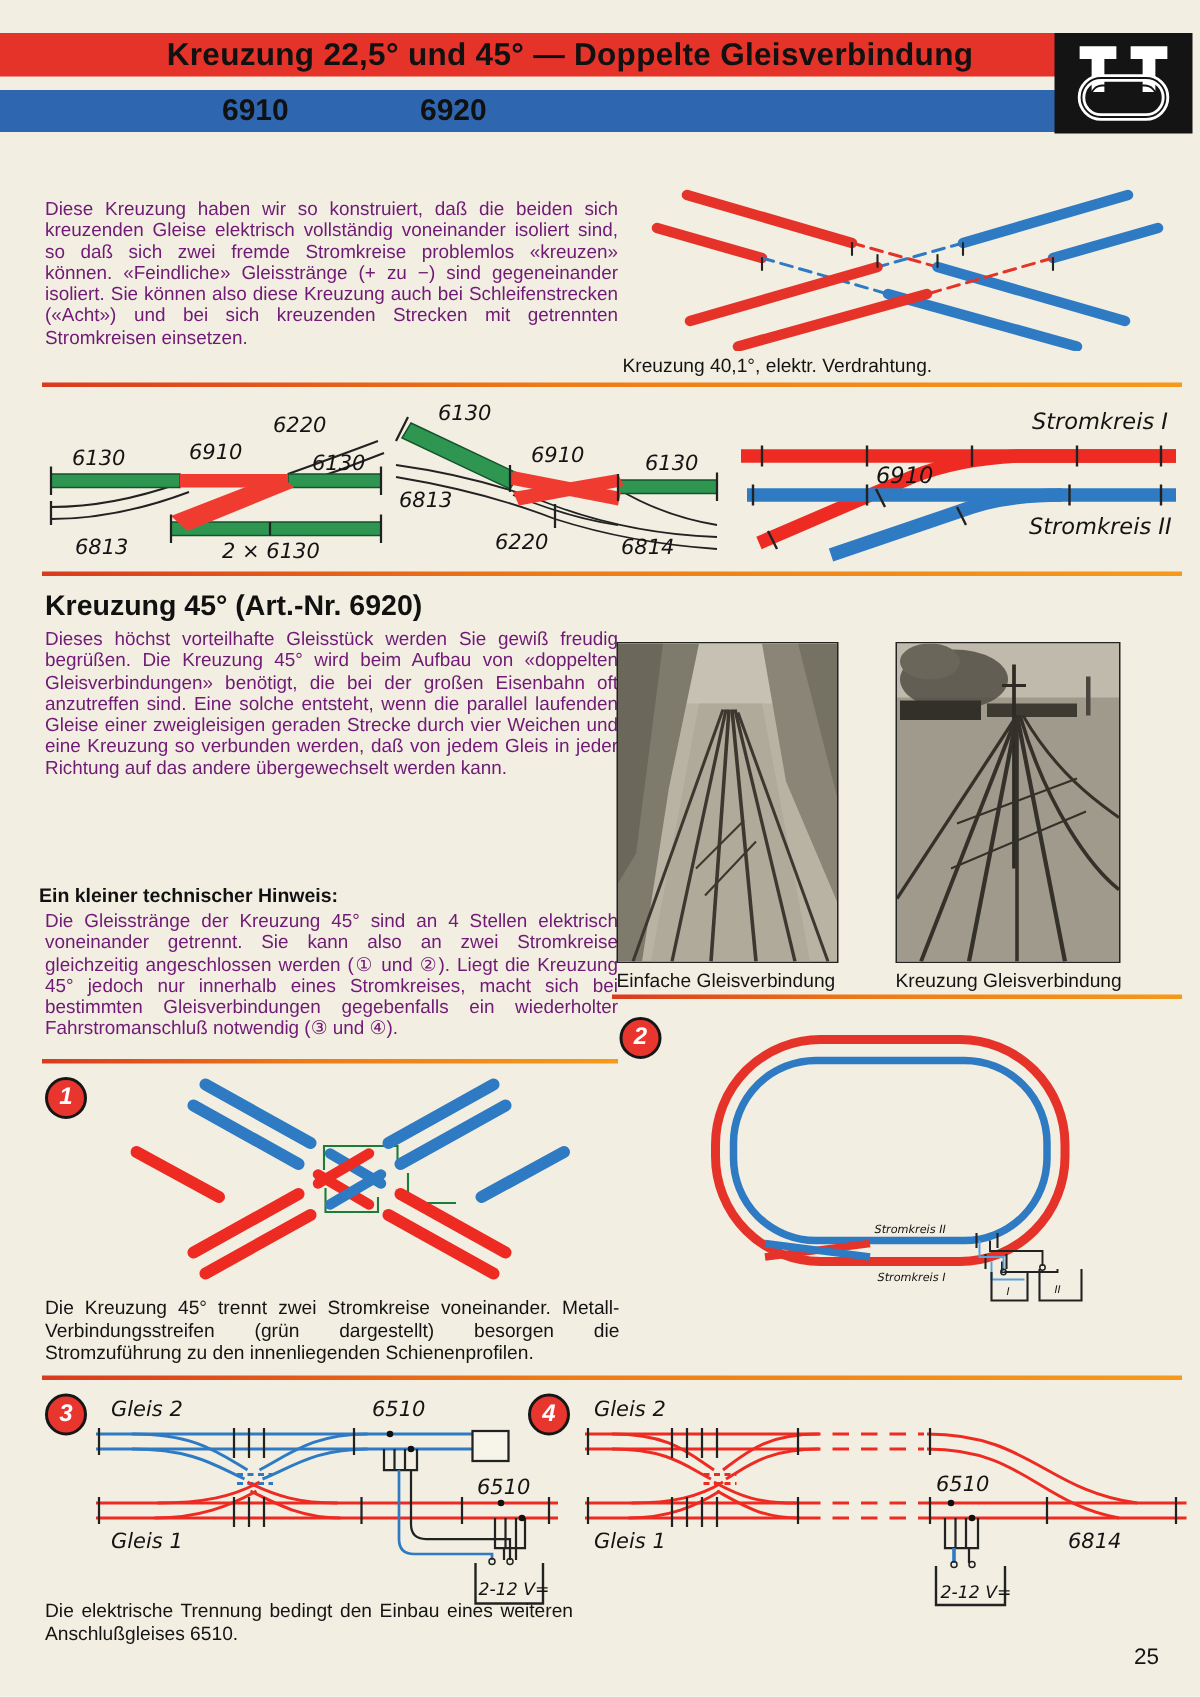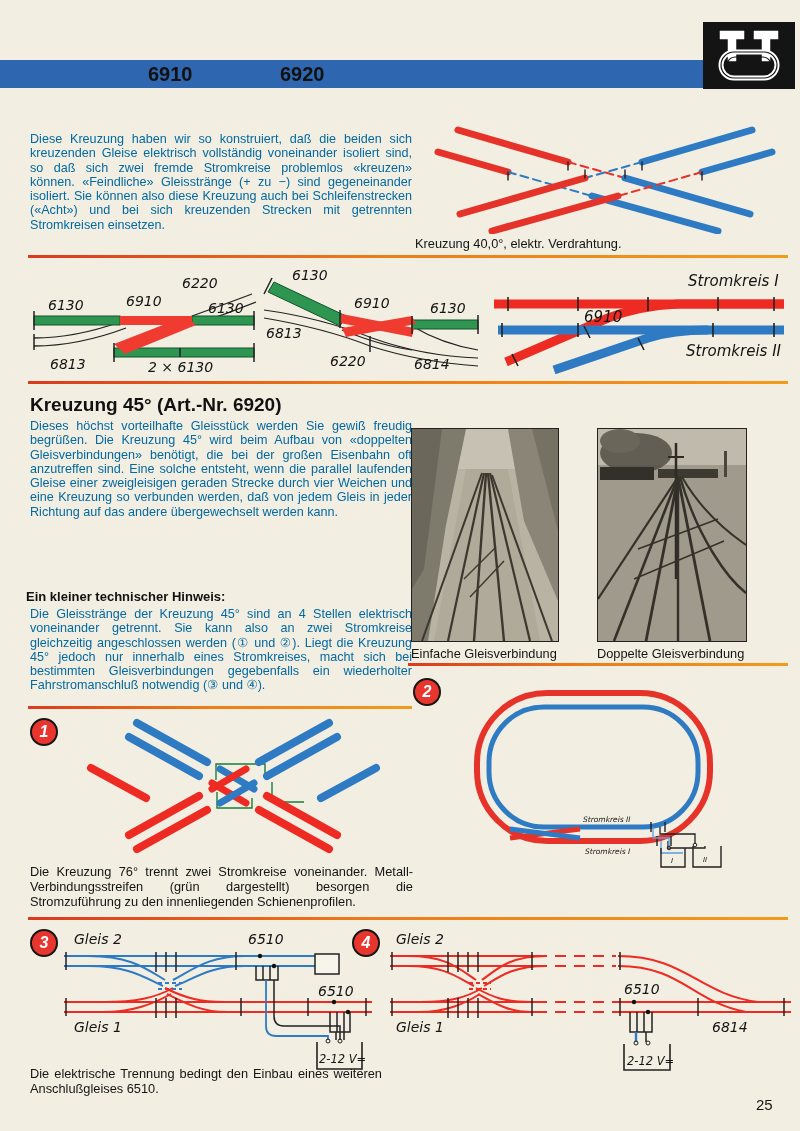--- a/index.html
+++ b/index.html
@@ -9,39 +9,42 @@
   .bar-red{position:absolute;left:0;top:22px;width:704px;height:29px;background:#e6332a;
            display:flex;align-items:center;justify-content:center;}
   .bar-red .title{font-size:21px;font-weight:bold;color:#111;letter-spacing:.2px;padding-left:56px;white-space:nowrap;}
   .bar-blue{position:absolute;left:0;top:60px;width:704px;height:28px;background:#2f66b0;}
   .artno{position:absolute;top:3px;font-size:20px;font-weight:bold;color:#111;}
   .artno.n1{left:148px;} .artno.n2{left:280px;}
   .logo-box{position:absolute;left:703px;top:22px;width:92px;height:67px;background:#141414;}
   
   .h2{position:absolute;font-size:19px;font-weight:bold;color:#111;}
   .h3{position:absolute;font-size:13px;font-weight:bold;color:#111;}
-  .body-text{position:absolute;font-size:12.6px;line-height:14.3px;text-align:justify;color:#0369a1;}
+  .body-text{position:absolute;font-size:12.6px;line-height:14.3px;text-align:justify;color:#701a75;}
   .plain-text{position:absolute;font-size:12.6px;color:#141414;}
   .caption{position:absolute;font-size:12.8px;color:#141414;}
   .caption-just{position:absolute;font-size:12.8px;line-height:15px;text-align:justify;color:#141414;}
   .divider{position:absolute;height:3px;background:linear-gradient(90deg,#da3a1e,#ee7b17 45%,#f59a1a);}
   
   .numcircle{position:absolute;width:28px;height:28px;border-radius:50%;background:#e8362e;
              border:2px solid #161616;box-sizing:border-box;display:flex;align-items:center;justify-content:center;
              font-size:16px;font-style:italic;font-weight:bold;color:#fff;}
   .photo{position:absolute;border:1px solid #222;}
   .pagenum{position:absolute;left:756px;top:1096px;font-size:15px;color:#141414;}
   svg text{font-family:"DejaVu Sans",sans-serif;}
   .lbl{font-style:italic;fill:#141414;}
 </style>
 </head>
 <body>
 
 <div class="page">
 
+  <div class="bar-red">
+    <span class="title">Kreuzung 22,5° und 45° — Doppelte Gleisverbindung</span>
+  </div>
   <div class="bar-blue">
     <span class="artno n1">6910</span>
     <span class="artno n2">6920</span>
   </div>
   <div class="logo-box">
     <svg width="92" height="67" viewBox="0 0 92 67">
       <g stroke="#141414" stroke-width="1.5" fill="#fff">
         <path d="M16,8 h26 v10 h-8 v22 h-10 v-22 h-8 z"></path>
         <path d="M50,8 h26 v10 h-8 v22 h-10 v-22 h-8 z"></path>
       </g>
@@ -63,21 +66,21 @@
       <line x1="172" y1="84" x2="298" y2="119" stroke="#2e7bc4" stroke-width="7"></line>
       <line x1="332" y1="18" x2="222" y2="50" stroke="#2e7bc4" stroke-width="7"></line>
       <line x1="222" y1="50" x2="165" y2="66" stroke="#2e7bc4" stroke-width="2" stroke-dasharray="8,5"></line>
       <line x1="165" y1="66" x2="40" y2="102" stroke="#e6332a" stroke-width="7"></line>
       <line x1="352" y1="40" x2="282" y2="60" stroke="#2e7bc4" stroke-width="7"></line>
       <line x1="282" y1="60" x2="198" y2="84" stroke="#e6332a" stroke-width="2" stroke-dasharray="8,5"></line>
       <line x1="198" y1="84" x2="72" y2="119" stroke="#e6332a" stroke-width="7"></line>
       <path d="M148,50 v8 M205,58 v8 M222,50 v8 M165,58 v8 M88,60 v8 M282,60 v8" stroke="#222" stroke-width="1.4" fill="none"></path>
     </g>
   </svg>
-  <div class="caption" style="left:415px;top:236px;">Kreuzung 40,0°, elektr. Verdrahtung.</div>
+  <div class="caption" style="left:415px;top:236px;">Kreuzung 40,1°, elektr. Verdrahtung.</div>
 
   <div class="divider" style="left:28px;top:255px;width:760px;"></div>
 
   <svg style="position:absolute;left:30px;top:266px;" width="228" height="110" viewBox="0 0 228 110">
     <path d="M4,72 Q45,72 90,56 M4,80 Q48,80 96,62" fill="none" stroke="#222" stroke-width="1.3"></path>
     <path d="M162,50 Q190,40 222,28 M166,58 Q196,48 226,36" fill="none" stroke="#222" stroke-width="1.3"></path>
     <rect x="4" y="50" width="86" height="9" fill="#2e9650" stroke="#14532d" stroke-width="1"></rect>
     <rect x="162" y="50" width="62" height="9" fill="#2e9650" stroke="#14532d" stroke-width="1"></rect>
     <rect x="84" y="82" width="140" height="9" fill="#2e9650" stroke="#14532d" stroke-width="1"></rect>
     <polygon points="90,50 162,50 162,59 90,59" fill="#f03c30"></polygon>
@@ -164,21 +167,21 @@
         <path d="M80,48 L48,212" stroke-width="2.8"></path>
         <path d="M80,48 L80,212" stroke-width="2.4"></path>
         <path d="M80,48 L112,212" stroke-width="2.8"></path>
         <path d="M82,48 C100,110 130,150 148,164" stroke-width="2.4"></path>
         <path d="M84,48 C108,90 140,110 148,116" stroke-width="2"></path>
         <path d="M40,120 L120,90 M36,150 L126,112" stroke-width="1.4"></path>
       </g>
     </svg>
   </div>
   <div class="caption" style="left:411px;top:646px;">Einfache Gleisverbindung</div>
-  <div class="caption" style="left:597px;top:646px;">Doppelte Gleisverbindung</div>
+  <div class="caption" style="left:597px;top:646px;">Kreuzung Gleisverbindung</div>
 
   <div class="divider" style="left:408px;top:663px;width:380px;"></div>
   <div class="divider" style="left:28px;top:706px;width:384px;"></div>
 
   <div class="numcircle" style="left:30px;top:718px;">
     <span>1</span>
   </div>
   <svg style="position:absolute;left:66px;top:710px;" width="335" height="152" viewBox="0 0 335 152">
     <g fill="none" stroke="#1b7d38" stroke-width="1.4">
       <path d="M150,70 V54 H199 V64"></path>
@@ -195,21 +198,21 @@
       <line x1="71" y1="139" x2="141" y2="100" stroke="#ee2b22" stroke-width="8"></line>
       <line x1="154" y1="93" x2="188" y2="73" stroke="#2e7bc4" stroke-width="7"></line>
       <line x1="201" y1="66" x2="271" y2="27" stroke="#2e7bc4" stroke-width="8"></line>
       <line x1="63" y1="125" x2="133" y2="86" stroke="#ee2b22" stroke-width="8"></line>
       <line x1="146" y1="79" x2="180" y2="59" stroke="#ee2b22" stroke-width="7"></line>
       <line x1="193" y1="52" x2="263" y2="13" stroke="#2e7bc4" stroke-width="8"></line>
       <line x1="25" y1="58" x2="80" y2="88" stroke="#ee2b22" stroke-width="8"></line>
       <line x1="255" y1="88" x2="310" y2="58" stroke="#2e7bc4" stroke-width="8"></line>
     </g>
   </svg>
-  <div class="caption-just" style="left:30px;top:864px;width:383px;">Die Kreuzung 76° trennt zwei Stromkreise voneinander. Metall-Verbindungsstreifen (grün dargestellt) besorgen die Stromzuführung zu den innenliegenden Schienenprofilen.</div>
+  <div class="caption-just" style="left:30px;top:864px;width:383px;">Die Kreuzung 45° trennt zwei Stromkreise voneinander. Metall-Verbindungsstreifen (grün dargestellt) besorgen die Stromzuführung zu den innenliegenden Schienenprofilen.</div>
 
   <div class="numcircle" style="left:413px;top:678px;">
     <span>2</span>
   </div>
   <svg style="position:absolute;left:455px;top:688px;" width="340" height="182" viewBox="0 0 340 182">
     <rect x="22" y="5" width="233" height="148" rx="70" fill="none" stroke="#e6332a" stroke-width="6"></rect>
     <rect x="34" y="19" width="209" height="120" rx="55" fill="none" stroke="#2e7bc4" stroke-width="5"></rect>
     <line x1="55" y1="150" x2="125" y2="141" stroke="#e6332a" stroke-width="5"></line>
     <line x1="55" y1="141" x2="125" y2="150" stroke="#2e7bc4" stroke-width="5"></line>
     <path d="M196,134 V144 M210,134 V144 M202,148 V158 M216,148 V158" stroke="#222" stroke-width="1.4" fill="none"></path>

